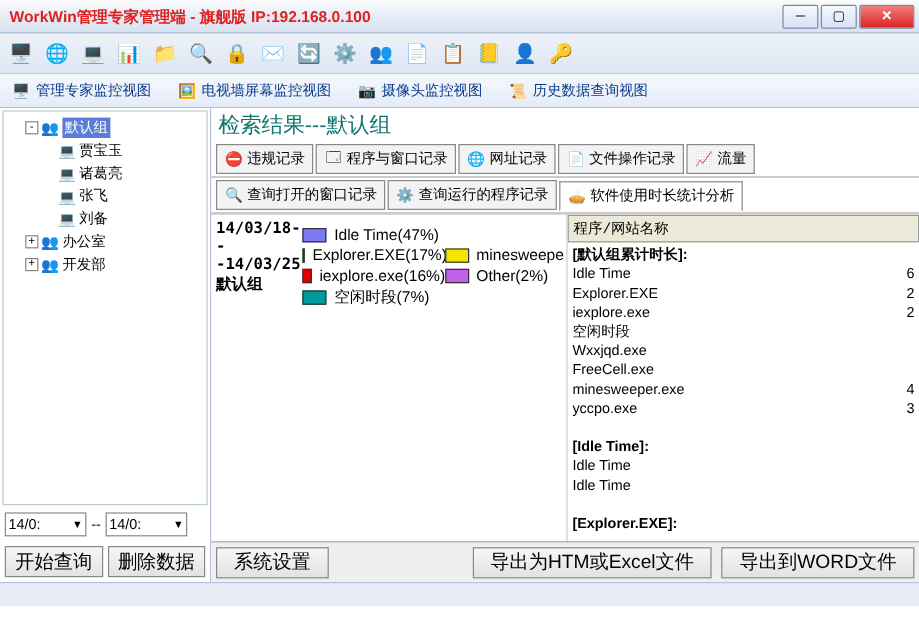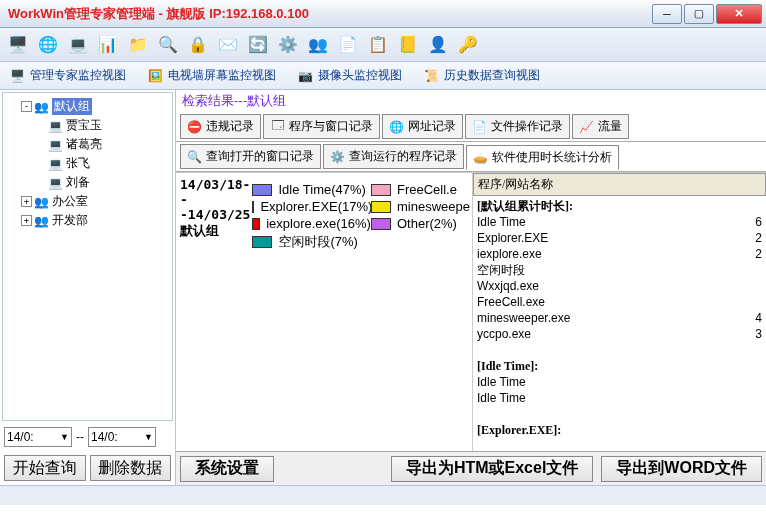--- a/index.html
+++ b/index.html
@@ -30,44 +30,44 @@
 .tree .nodeicon { width: 16px; height: 16px; display: inline-flex; align-items: center; justify-content: center; }
 .tree .selected { background: #5a7ed8; color: #fff; padding: 0 2px; }
 
 .datebar { padding: 4px; display: flex; gap: 4px; align-items: center; text-align: center; }
 .datesel { width: 68px; height: 20px; border: 1px solid #888; font-size: 12px; display: flex; align-items: center; padding: 0 2px; background: #fff; }
 .datesel .arrow { margin-left: auto; font-size: 9px; }
 .btnrow { padding: 4px; display: flex; gap: 4px; }
 .stdbtn { flex: 1; height: 26px; border: 1px solid #888; background: linear-gradient(#f7f7f7,#e2e2e2); font-size: 16px; cursor: pointer; }
 
 .rightpane { flex: 1; display: flex; flex-direction: column; overflow: hidden; }
-.searchres { color: #6d28d9; font-size: 13px; padding: 2px 6px; }
+.searchres { color: #0f766e; font-size: 18px; padding: 2px 6px; }
 .tabrow { display: flex; gap: 2px; padding: 2px 4px; border-bottom: 1px solid #aaa; align-items: center; flex-wrap: nowrap; overflow: hidden; }
 .tab { display: flex; align-items: center; gap: 3px; padding: 3px 6px; border: 1px solid #888; background: #f3f3f3; font-size: 12px; cursor: pointer; white-space: nowrap; }
 .tab.active { background: #fff; border-bottom-color: #fff; position: relative; top: 1px; }
 .tab .ticon { width: 16px; height: 16px; display: inline-flex; align-items: center; justify-content: center; font-size: 12px; }
 
 .content { flex: 1; display: flex; overflow: hidden; border-top: 1px solid #ccc; }
 .chartcol { width: 296px; display: flex; flex-direction: row; padding: 2px 4px; overflow: hidden; }
 .chartheader { font-family: monospace; font-size: 13px; padding: 2px 0 4px; font-weight: bold; }
 .pie { width: 220px; height: 180px; margin: 0 auto; }
 .legend { padding: 6px 2px; font-family: monospace; font-size: 13px; }
 .legend-row { display: flex; }
 .legend-item { display: flex; align-items: center; gap: 6px; width: 50%; padding: 1px 0; }
 .swatch { width: 20px; height: 12px; border: 1px solid #333; }
 
 .listcol { flex: 1; border-left: 1px solid #ccc; font-family: monospace; font-size: 12px; overflow: hidden; display: flex; flex-direction: column; }
-.listhead { border: 1px solid #999; background: #ece9d8; padding: 2px 4px; font-family: Liberation Serif, serif; }
+.listhead { border: 1px solid #999; background: #ece9d8; padding: 2px 4px; font-family: Liberation Mono, monospace; }
 .listbody { flex: 1; padding: 2px 4px; line-height: 16px; white-space: nowrap; overflow: hidden; display: flex; }
 .listtext { flex: 1; overflow: hidden; }
 .listvals { width: 18px; text-align: right; overflow: hidden; }
-.section { font-weight: bold; font-family: Liberation Serif, serif; }
+.section { font-weight: bold; }
 
 .bottombar { height: 34px; border-top: 1px solid #aaa; display: flex; align-items: center; padding: 4px; gap: 8px; background: #efefef; }
-.bottombar .stdbtn { flex: 0 0 auto; padding: 0 14px; font-weight: bold; }
+.bottombar .stdbtn { flex: 0 0 auto; padding: 0 14px; }
 .spacer { flex: 1; }
 
 .statusbar { height: 20px; border-top: 1px solid #b5c4dc; background: #e8edf5; font-size: 11px; padding: 2px 6px; overflow: hidden; }
 </style>
 </head>
 <body>
 
 <div class="titlebar">
   <span class="title">WorkWin管理专家管理端 - 旗舰版 IP:192.168.0.100</span>
   <div class="winbtns">
@@ -231,24 +231,20 @@
             <path d="M 0 0 L -48.1753674101716 -61.34146760307042 A 100 70 0 0 1 -24.86898871648553 -67.80082127900417 Z" fill="#f2e600" stroke="#333" stroke-width="0.5"></path>
             <path d="M 0 0 L -24.86898871648553 -67.80082127900417 A 100 70 0 0 1 -12.533323356430373 -69.44802909201346 Z" fill="#c060e8" stroke="#333" stroke-width="0.5"></path>
             <path d="M 0 0 L -12.533323356430373 -69.44802909201346 A 100 70 0 0 1 -1.8369701987210297e-14 -70 Z" fill="#ff9a00" stroke="#333" stroke-width="0.5"></path>
           </svg>
         <div class="legend" id="legend">
             <div class="legend-row">
               <div class="legend-item">
                 <span class="swatch" style="background:#7a7af2"></span>
                 <span>Idle Time(47%)</span>
               </div>
-              <div class="legend-item">
-                <span class="swatch" style="background:#f4a6c0"></span>
-                <span>FreeCell.e</span>
-              </div>
             </div>
             <div class="legend-row">
               <div class="legend-item">
                 <span class="swatch" style="background:#00c000"></span>
                 <span>Explorer.EXE(17%)</span>
               </div>
               <div class="legend-item">
                 <span class="swatch" style="background:#f2e600"></span>
                 <span>minesweepe</span>
               </div>

